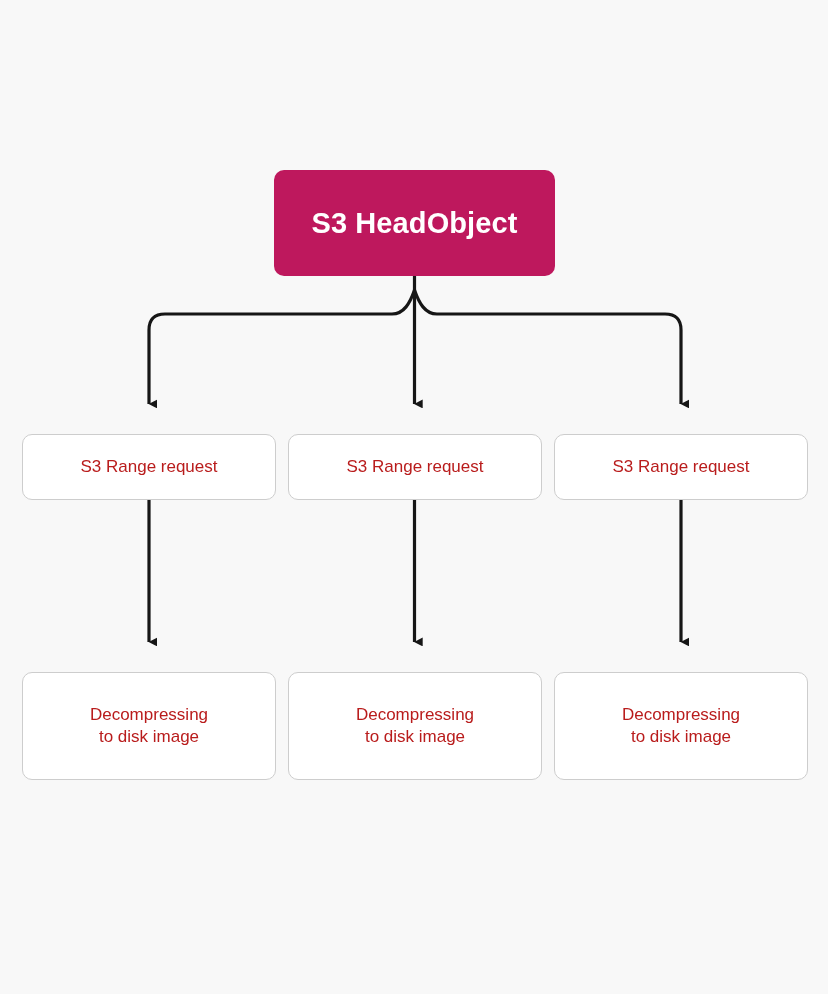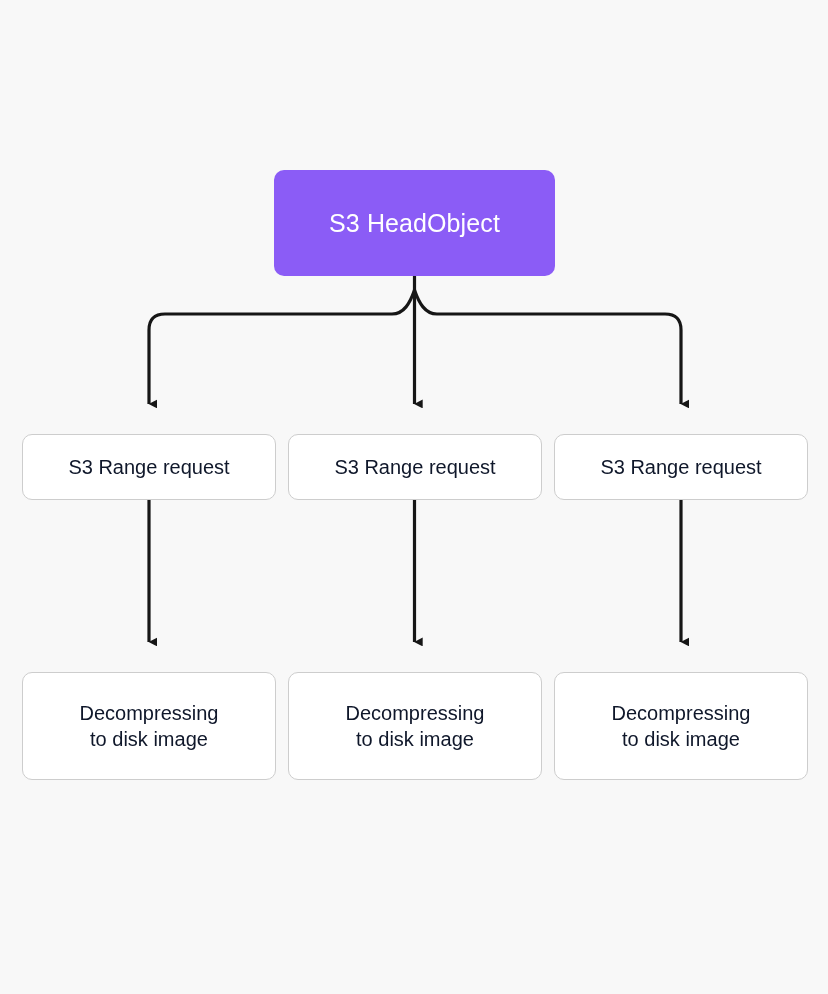--- a/index.html
+++ b/index.html
@@ -30,31 +30,32 @@
   .node {
     position: absolute;
     box-sizing: border-box;
     display: flex;
     align-items: center;
     justify-content: center;
     text-align: center;
     border-radius: 10px;
   }
   .node-root {
-    background: #8b5cf6;
+    background: #be185d;
     color: #ffffff;
     border: none;
-    font-size: 25px;
+    font-size: 29px;
     letter-spacing: 0.1px;
+    font-weight: bold;
   }
   .node-plain {
     background: #ffffff;
-    color: #0f172a;
+    color: #b91c1c;
     border: 1.6px solid #cdcdcd;
-    font-size: 20px;
+    font-size: 17px;
   }
   .node-label {
     display: block;
     line-height: 1.32;
     padding: 0 10px;
     white-space: pre-line;
   }
   
   #node-root { left: 274px; top: 170px; width: 281px; height: 106px; }
   

